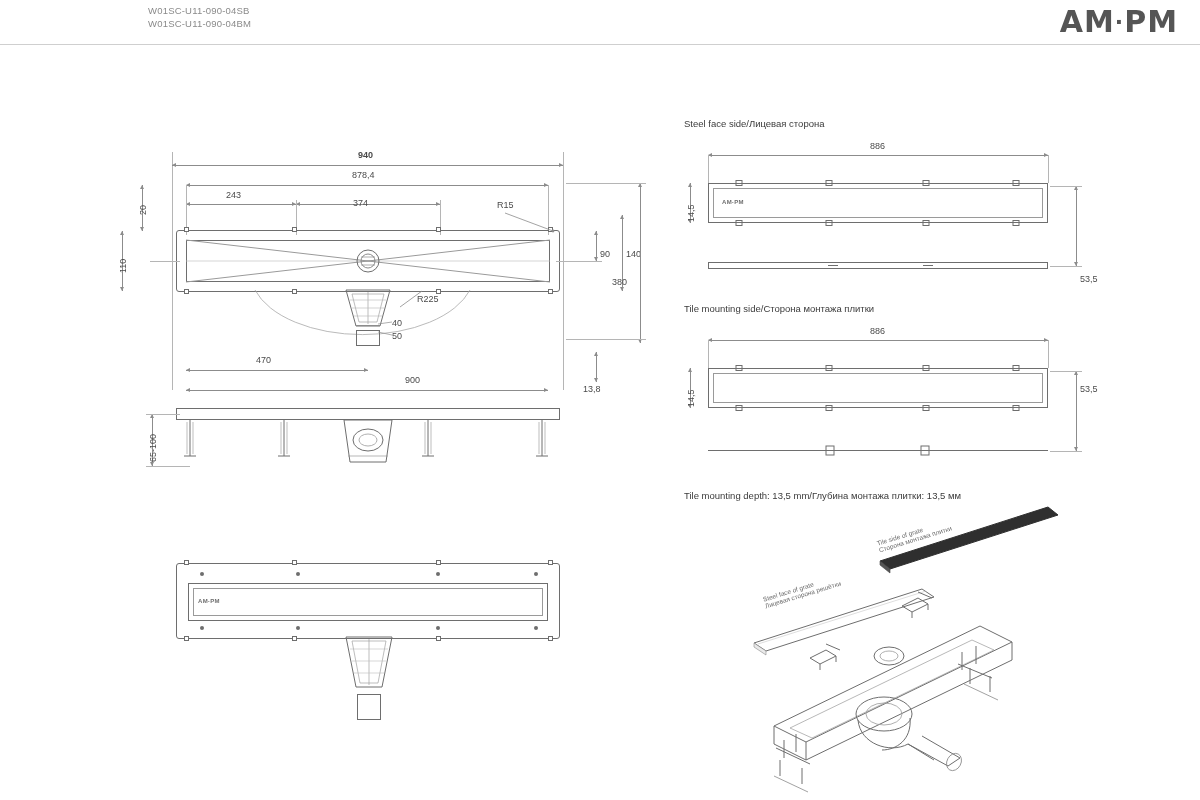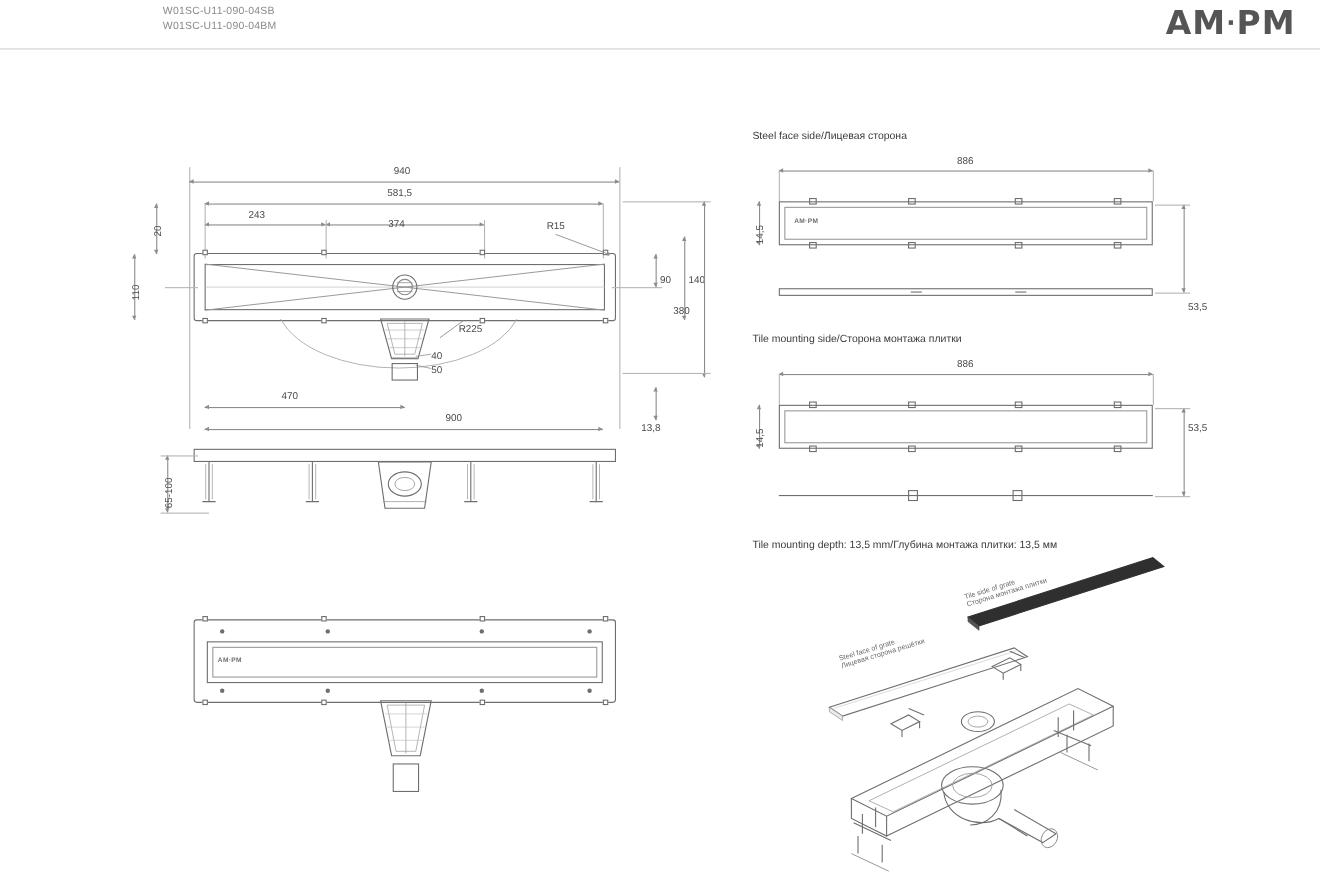--- a/index.html
+++ b/index.html
@@ -126,26 +126,26 @@
   </div>
 
   <div>
 
     <div class="ln lnv ext" style="left:172px; top:152px; height:238px;"></div>
     <div class="ln lnv ext" style="left:563px; top:152px; height:238px;"></div>
 
     <div class="ln dimline" style="left:172px; top:165px; width:391px;"></div>
     <div class="arrow ar-l" style="left:172px; top:162.5px;"></div>
     <div class="arrow ar-r" style="left:559px; top:162.5px;"></div>
-    <div class="lbl" style="left:358px; top:150px;">940</div>
+    <div class="lbl" style="left:358px; top:150px;font-weight:bold;">940</div>
 
     <div class="ln dimline" style="left:186px; top:185px; width:362px;"></div>
     <div class="arrow ar-l" style="left:186px; top:182.5px;"></div>
     <div class="arrow ar-r" style="left:544px; top:182.5px;"></div>
-    <div class="lbl" style="left:352px; top:170px;">581,5</div>
+    <div class="lbl" style="left:352px; top:170px;">878,4</div>
 
     <div class="ln dimline" style="left:186px; top:204px; width:110px;"></div>
     <div class="arrow ar-l" style="left:186px; top:201.5px;"></div>
     <div class="arrow ar-r" style="left:292px; top:201.5px;"></div>
     <div class="lbl" style="left:226px; top:190px;">243</div>
 
     <div class="ln dimline" style="left:296px; top:204px; width:144px;"></div>
     <div class="arrow ar-l" style="left:296px; top:201.5px;"></div>
     <div class="arrow ar-r" style="left:436px; top:201.5px;"></div>
     <div class="lbl" style="left:353px; top:190px;margin-top:8px;">374</div>

